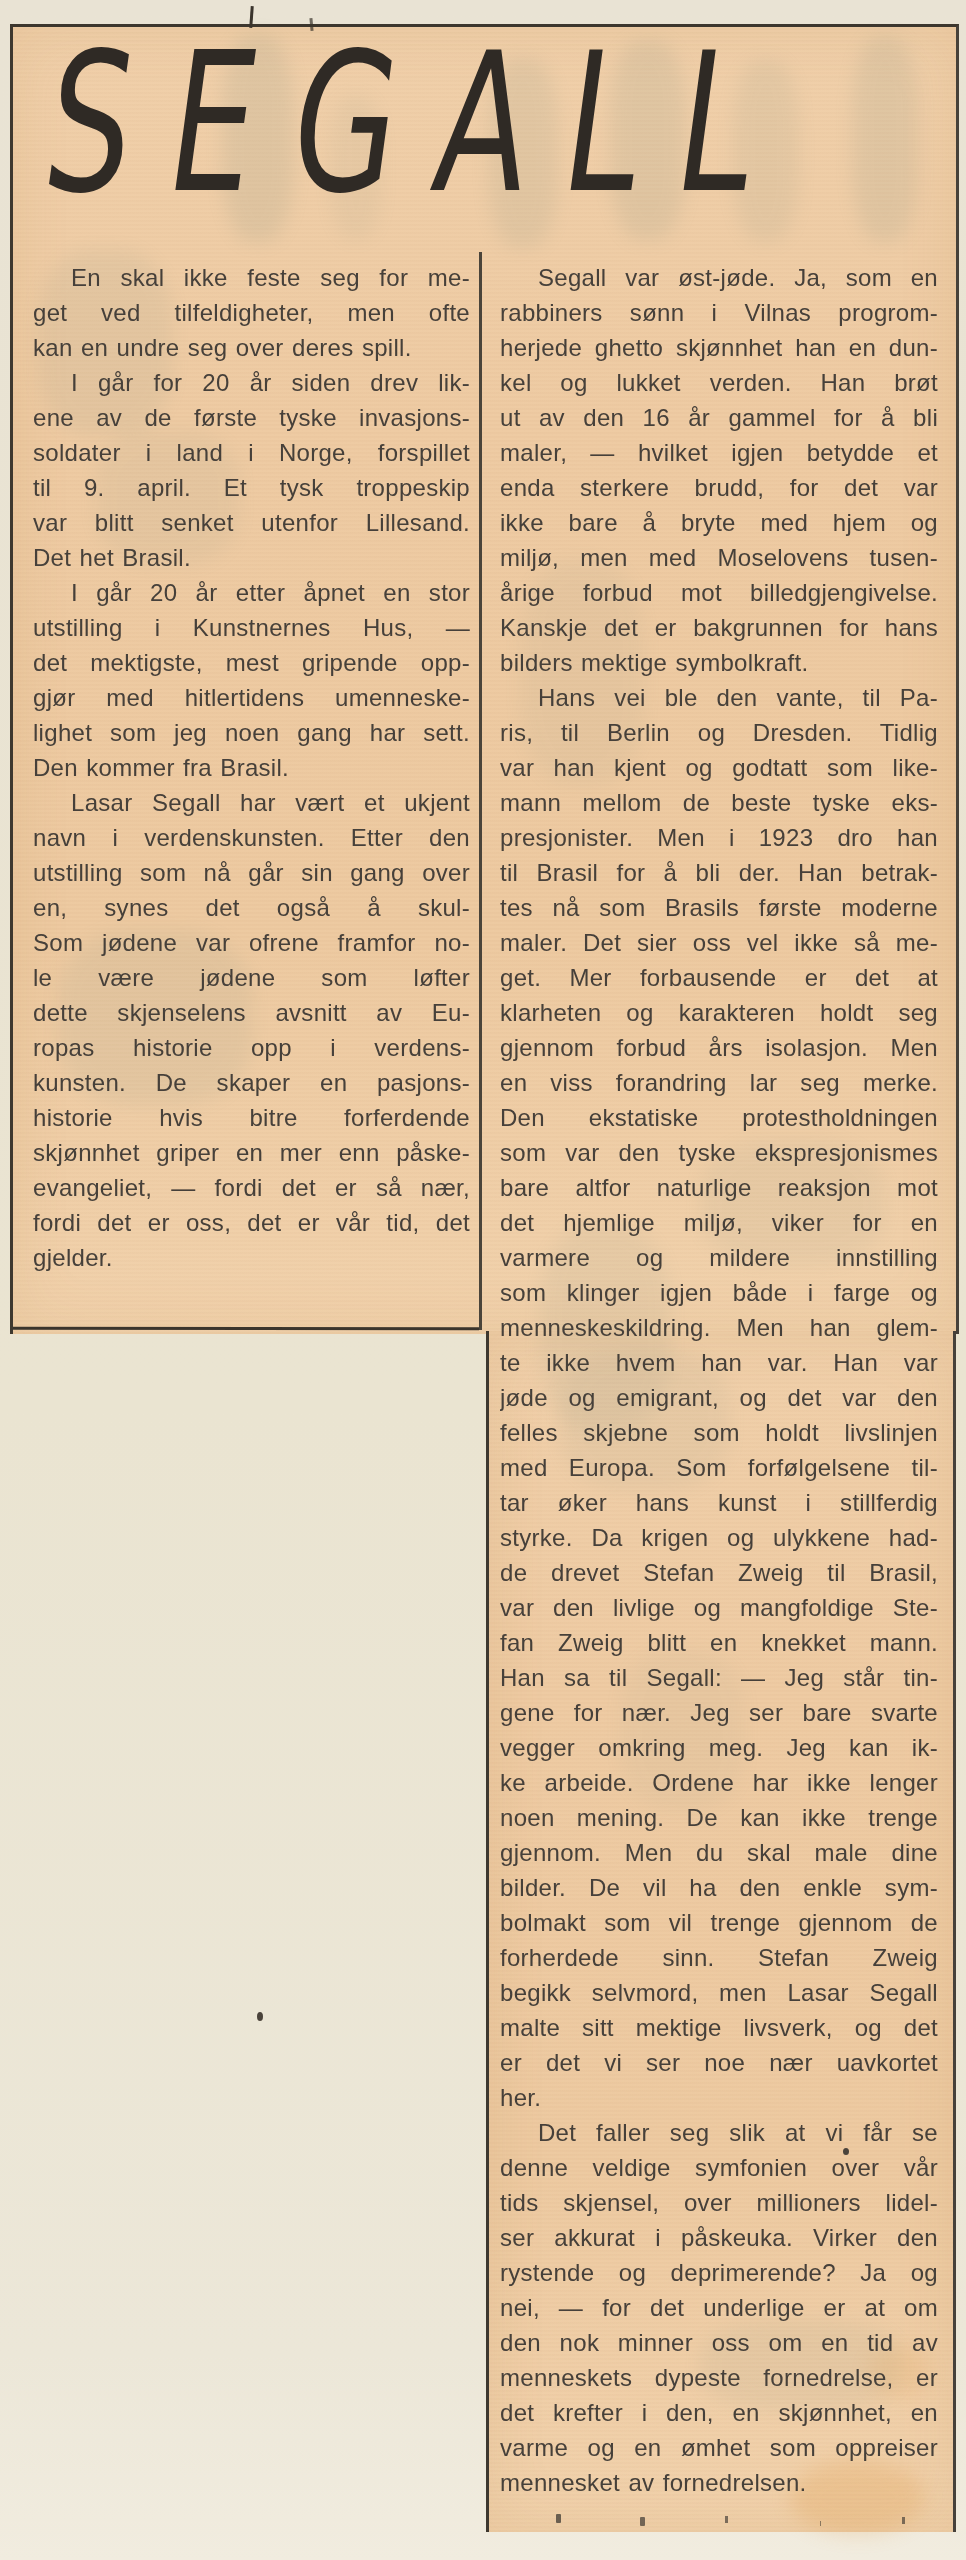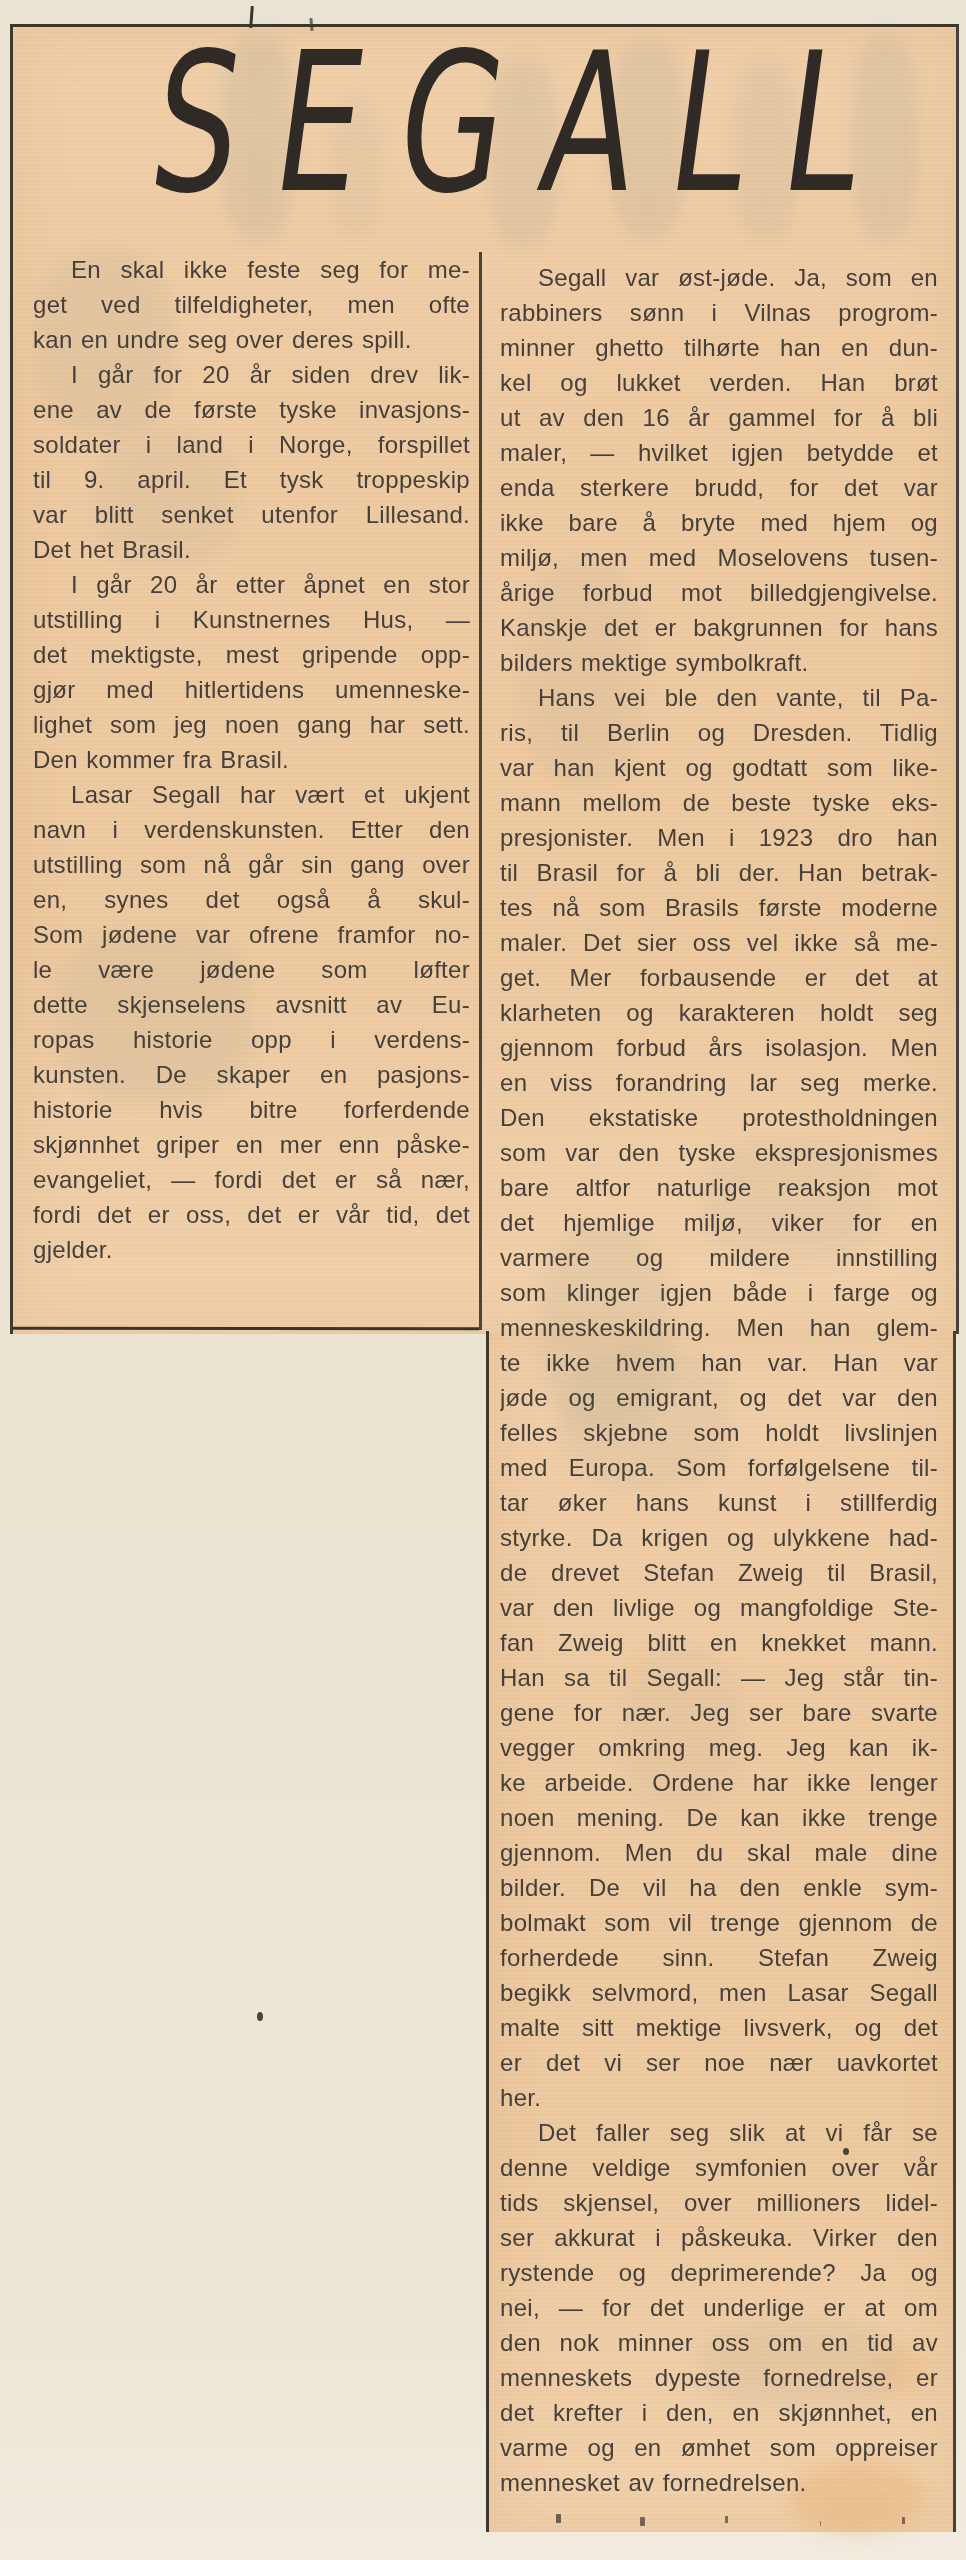--- a/index.html
+++ b/index.html
@@ -31,38 +31,38 @@
     position:absolute;left:13px;top:1327px;width:466px;height:3px;
     background:#3a342c;transform:rotate(.08deg);
   }
   .col-divider{
     position:absolute;left:479px;top:252px;width:3px;height:1078px;
     background:#4a443a;
   }
   
   .masthead{
     position:absolute;left:10px;top:18px;width:946px;height:215px;
-    text-align:right;overflow:visible;
+    text-align:left;overflow:visible;
   }
   .masthead h1{
     margin:0;line-height:215px;
     font-family:"DejaVu Sans",sans-serif;
     font-style:italic;font-weight:200;font-stretch:condensed;
     font-size:165px;letter-spacing:.26em;
     color:#2f2a25;
     transform:scale(.9,1.17) translateX(-10px);
     transform-origin:50% 55%;
   }
   
   .column{
     position:absolute;
     font-size:24px;color:#46403a;
     letter-spacing:.012em;word-spacing:.06em;
   }
-  .col-left{left:33px;top:252px;width:437px;}
+  .col-left{left:33px;top:260px;width:437px;}
   .col-right{left:500px;top:260px;width:438px;}
   .line{
     height:35px;line-height:35px;overflow:hidden;
     text-align:justify;text-align-last:justify;
   }
   .line.indent{padding-left:38px;}
   .line.nojust{text-align:center;text-align-last:left;}
   
   .ghost{position:absolute;background:#86927f;border-radius:38%;filter:blur(9px);pointer-events:none;}
   .stain{position:absolute;background:#d98f34;border-radius:50%;filter:blur(10px);pointer-events:none;}
@@ -136,21 +136,21 @@
     <div class="line">kunsten.  De skaper en pasjons-</div>
     <div class="line">historie hvis bitre forferdende</div>
     <div class="line">skjønnhet griper en mer enn påske-</div>
     <div class="line">evangeliet, — fordi det er så nær,</div>
     <div class="line">fordi det er oss, det er vår tid, det</div>
     <div class="line nojust">gjelder.</div>
   </div>
 <div class="column col-right">
     <div class="line indent">Segall var øst-jøde.  Ja, som en</div>
     <div class="line">rabbiners sønn i Vilnas progrom-</div>
-    <div class="line">minner ghetto tilhørte han en dun-</div>
+    <div class="line">herjede ghetto skjønnhet han en dun-</div>
     <div class="line">kel og lukket verden.  Han brøt</div>
     <div class="line">ut av den 16 år gammel for å bli</div>
     <div class="line">maler, — hvilket igjen betydde et</div>
     <div class="line">enda sterkere brudd, for det var</div>
     <div class="line">ikke bare å bryte med hjem og</div>
     <div class="line">miljø, men med Moselovens tusen-</div>
     <div class="line">årige forbud mot billedgjengivelse.</div>
     <div class="line">Kanskje det er bakgrunnen for hans</div>
     <div class="line nojust">bilders mektige symbolkraft.</div>
     <div class="line indent">Hans vei ble den vante, til Pa-</div>

